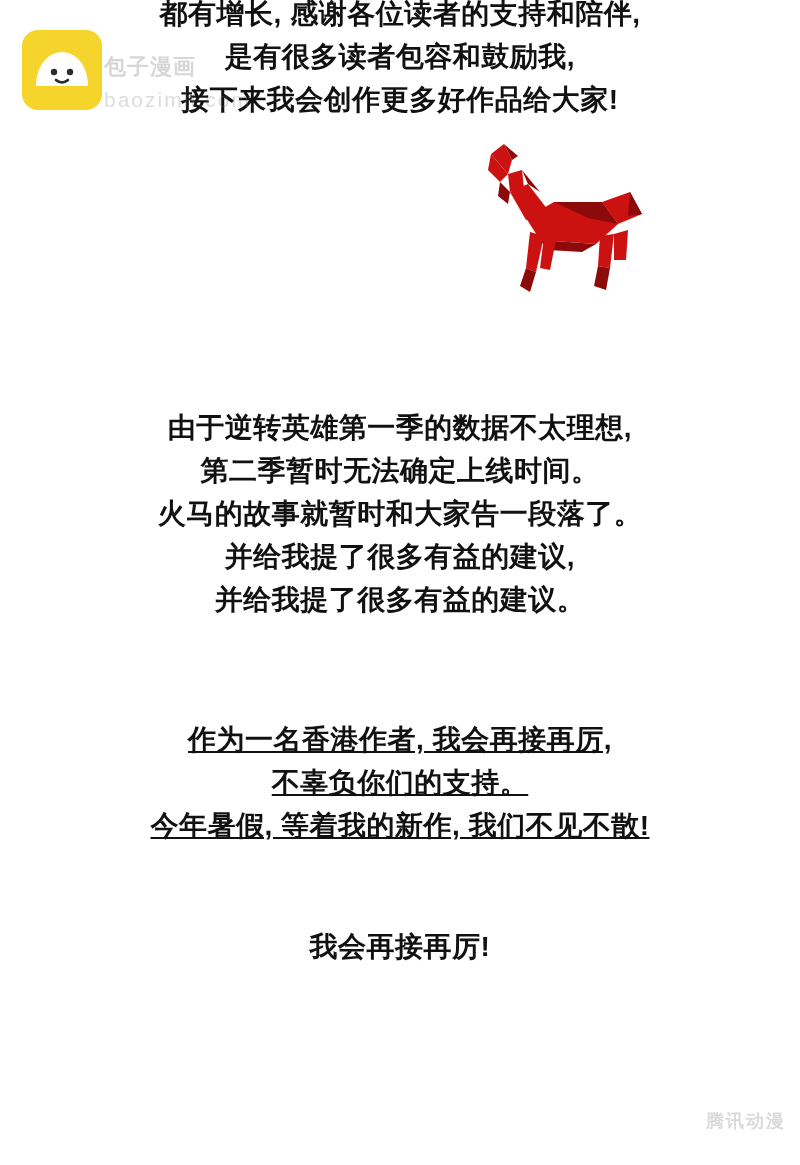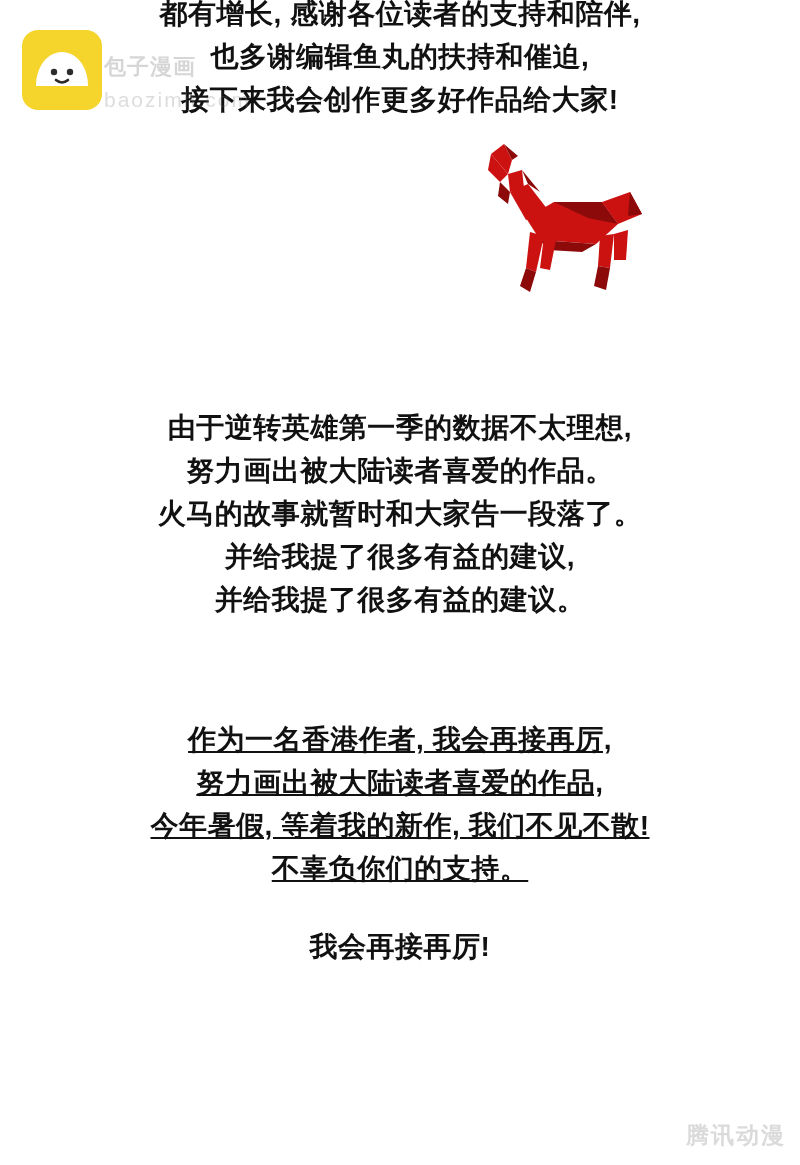--- a/index.html
+++ b/index.html
@@ -45,22 +45,22 @@
     color: rgba(120,120,120,0.26);
     letter-spacing: 2px;
     white-space: nowrap;
     z-index: 4;
   }
 
   
   .wm-corner {
     position: absolute;
     right: 14px;
-    bottom: 14px;
-    font-size: 23px;
+    bottom: 32px;
+    font-size: 18px;
     font-weight: 700;
     color: rgba(150,150,150,0.35);
     letter-spacing: 2px;
     z-index: 5;
   }
 
   
   .block {
     position: absolute;
     left: 0;
@@ -88,21 +88,21 @@
     top: 140px;
     width: 165px;
     height: 155px;
   }
 </style>
 </head>
 <body>
 
 <div class="block" id="top-block">
   <div class="line">都有增长, 感谢各位读者的支持和陪伴,</div>
-  <div class="line">也多谢编辑鱼丸的扶持和催迫,</div>
+  <div class="line">是有很多读者包容和鼓励我,</div>
   <div class="line">接下来我会创作更多好作品给大家!</div>
 </div>
 
 <div class="wm-logo">
   <svg viewBox="0 0 80 80" width="80" height="80" aria-hidden="true">
     <rect x="0" y="0" width="80" height="80" rx="16" ry="16" fill="#F5D52B"></rect>
     <path d="M14 56 C14 36 26 22 40 22 C54 22 66 36 66 56 Z" fill="#ffffff"></path>
     <circle cx="32" cy="42" r="3.2" fill="#2b2b2b"></circle>
     <circle cx="48" cy="42" r="3.2" fill="#2b2b2b"></circle>
     <path d="M34 50 Q40 55 46 50" stroke="#2b2b2b" stroke-width="2.6" fill="none" stroke-linecap="round"></path>
@@ -137,30 +137,29 @@
 
       <polygon points="122,96 136,94 132,128 120,126" fill="#CC1111"></polygon>
       <polygon points="120,126 132,128 128,150 116,146" fill="#8C0A0A"></polygon>
       <polygon points="136,94 150,90 148,120 136,120" fill="#CC1111"></polygon>
     </g>
   </svg>
 </div>
 
 <div class="block" id="mid-block">
   <div class="line">由于逆转英雄第一季的数据不太理想,</div>
-  <div class="line">努力画出被大陆读者喜爱的作品。</div>
+  <div class="line">第二季暂时无法确定上线时间。</div>
   <div class="line">火马的故事就暂时和大家告一段落了。</div>
   <div class="line">并给我提了很多有益的建议,</div>
   <div class="line">并给我提了很多有益的建议。</div>
 </div>
 
 <div class="block" id="bottom-block">
   <div class="line">作为一名香港作者, 我会再接再厉,</div>
-  <div class="line">努力画出被大陆读者喜爱的作品,</div>
+  <div class="line">不辜负你们的支持。</div>
   <div class="line">今年暑假, 等着我的新作, 我们不见不散!</div>
-  <div class="line">不辜负你们的支持。</div>
 </div>
 
 <div class="block" id="closing-block">
   <div class="line">我会再接再厉!</div>
 </div>
 
 <div class="wm-corner">腾讯动漫</div>
 
 </body></html>

